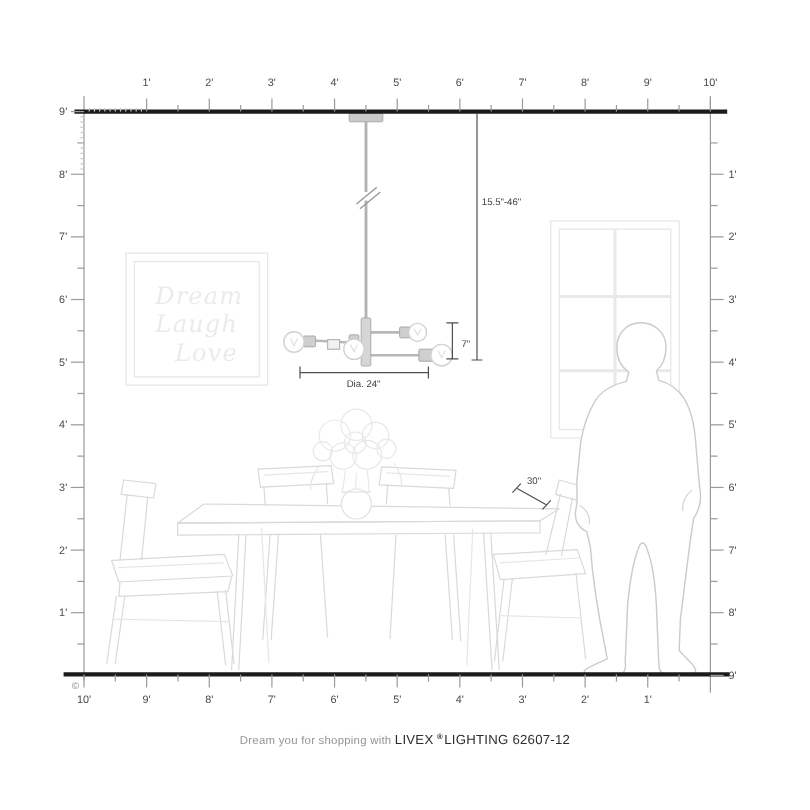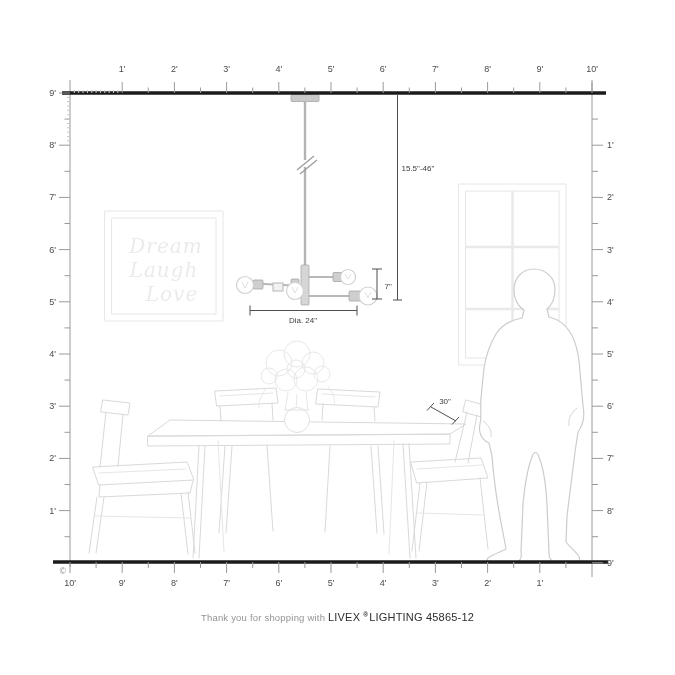--- a/index.html
+++ b/index.html
@@ -292,15 +292,15 @@
           <line x1="409.30000000000007" y1="562" x2="409.30000000000007" y2="568" stroke="#9a9a9a" stroke-width="1"></line>
           <line x1="461.50000000000006" y1="562" x2="461.50000000000006" y2="568" stroke="#9a9a9a" stroke-width="1"></line>
           <line x1="513.7" y1="562" x2="513.7" y2="568" stroke="#9a9a9a" stroke-width="1"></line>
           <line x1="565.9" y1="562" x2="565.9" y2="568" stroke="#9a9a9a" stroke-width="1"></line>
         </g>
     <text x="63" y="574" text-anchor="middle" class="cc">©</text>
   </g>
 </svg>
 
 
-<div class="footer"><span>Thank you for shopping with</span>
-<span class="f-bold">LIVEX</span><sup>®</sup><span class="f-bold">LIGHTING 45865-12</span></div>
+<div class="footer"><span>Dream you for shopping with</span>
+<span class="f-bold">LIVEX</span><sup>®</sup><span class="f-bold">LIGHTING 62607-12</span></div>
 </div>
 
 </body></html>

